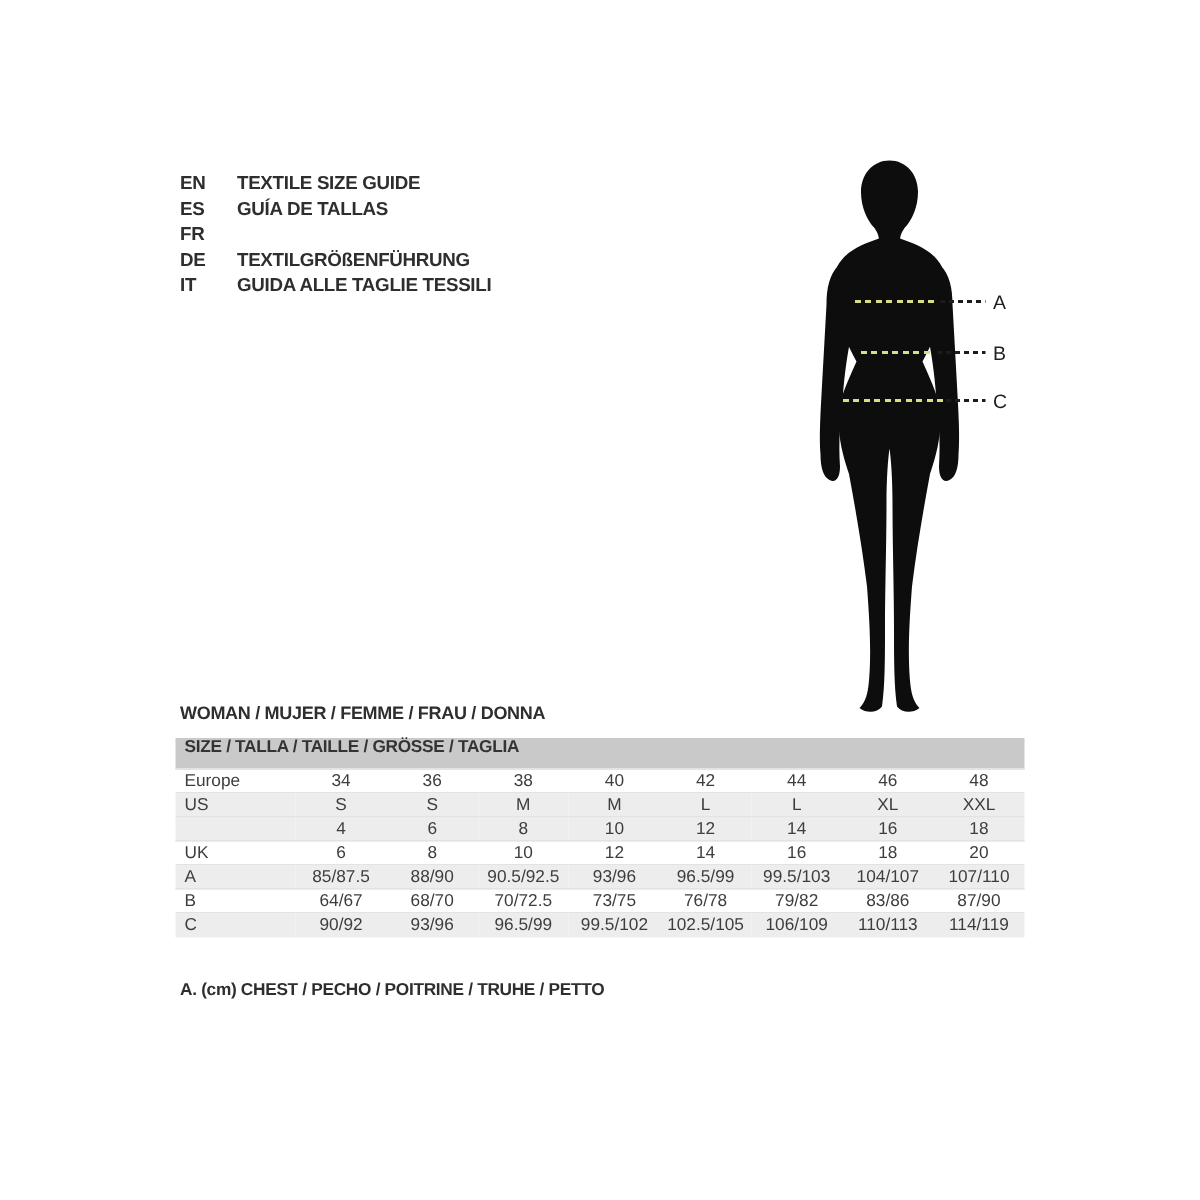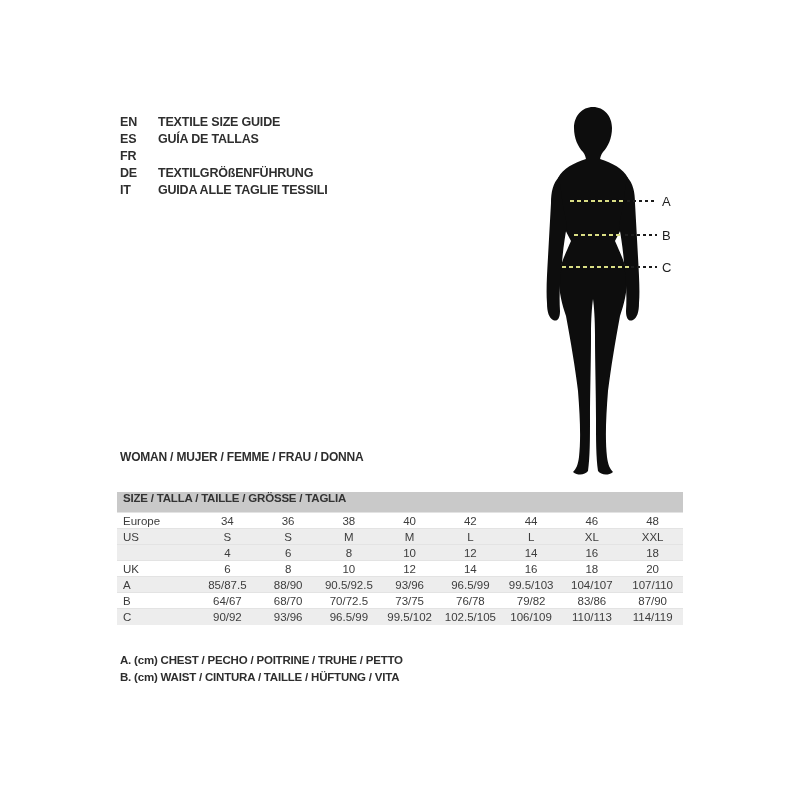--- a/index.html
+++ b/index.html
@@ -35,21 +35,21 @@
   .mline-b-body{left:574px;top:234px;width:47px;}
   .mline-b-ext{left:625px;top:234px;width:32px;}
   .mline-c-body{left:562px;top:266px;width:67px;}
   .mline-c-ext{left:631px;top:266px;width:26px;}
   .mlabel{position:absolute;left:662px;font-size:13px;color:#1f1f1f;}
   .mlabel-a{top:194px;}
   .mlabel-b{top:228px;}
   .mlabel-c{top:260px;}
 
   
-  .women-title{position:absolute;left:120px;top:450px;font-weight:bold;font-size:12px;letter-spacing:-0.2px;}
+  .women-title{position:absolute;left:120px;top:468px;font-weight:bold;font-size:12px;letter-spacing:-0.2px;}
 
   
   .size-table{
     position:absolute;left:117px;top:492px;width:566px;
     border-collapse:collapse;table-layout:fixed;
     font-size:11.5px;color:#3d3d3d;
   }
   .size-table thead tr{background:var(--table-header-bg);height:17px;}
   .size-table th{text-align:left;padding:0 0 8px 6px;font-weight:bold;font-size:11.5px;letter-spacing:-0.2px;color:#333;}
   .size-table tbody tr{height:16px;border-top:1px solid #e3e3e3;}
@@ -203,14 +203,13 @@
       <td>106/109</td>
       <td>110/113</td>
       <td>114/119</td>
     </tr>
     </tbody>
 </table>
 
 <div class="legend-block">
 
 <div class="legend-line">A. (cm) CHEST / PECHO / POITRINE / TRUHE / PETTO</div>
-    <div class="legend-line">B. (cm) WAIST / CINTURA / TAILLE / HÜFTUNG / VITA</div>
   </div>
 
 </body></html>

